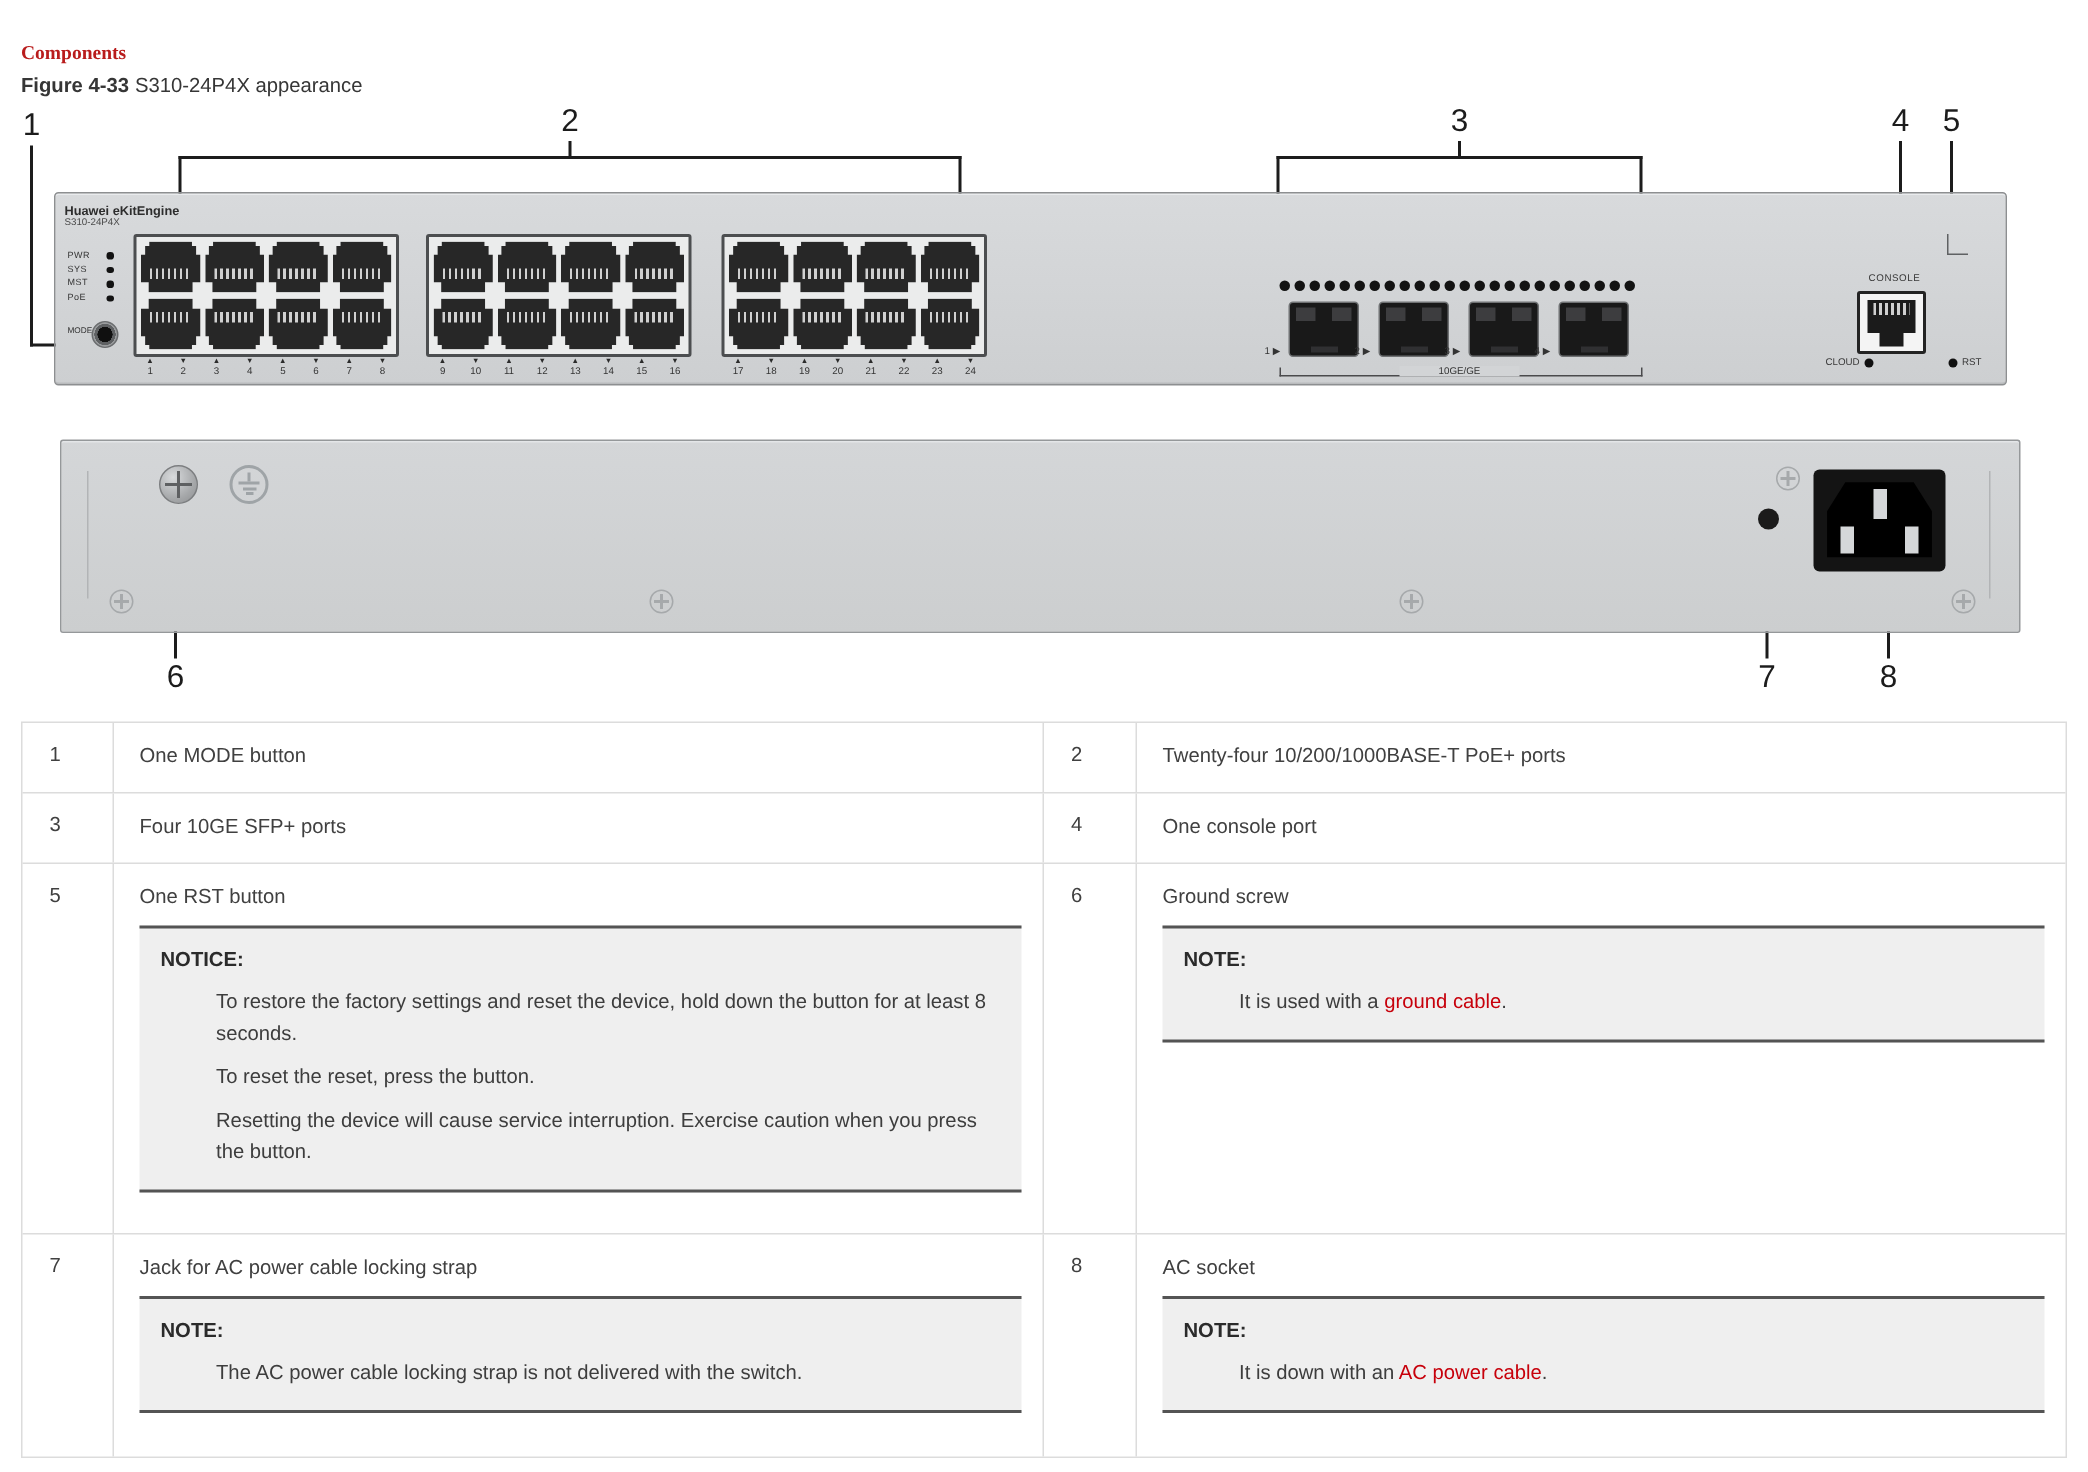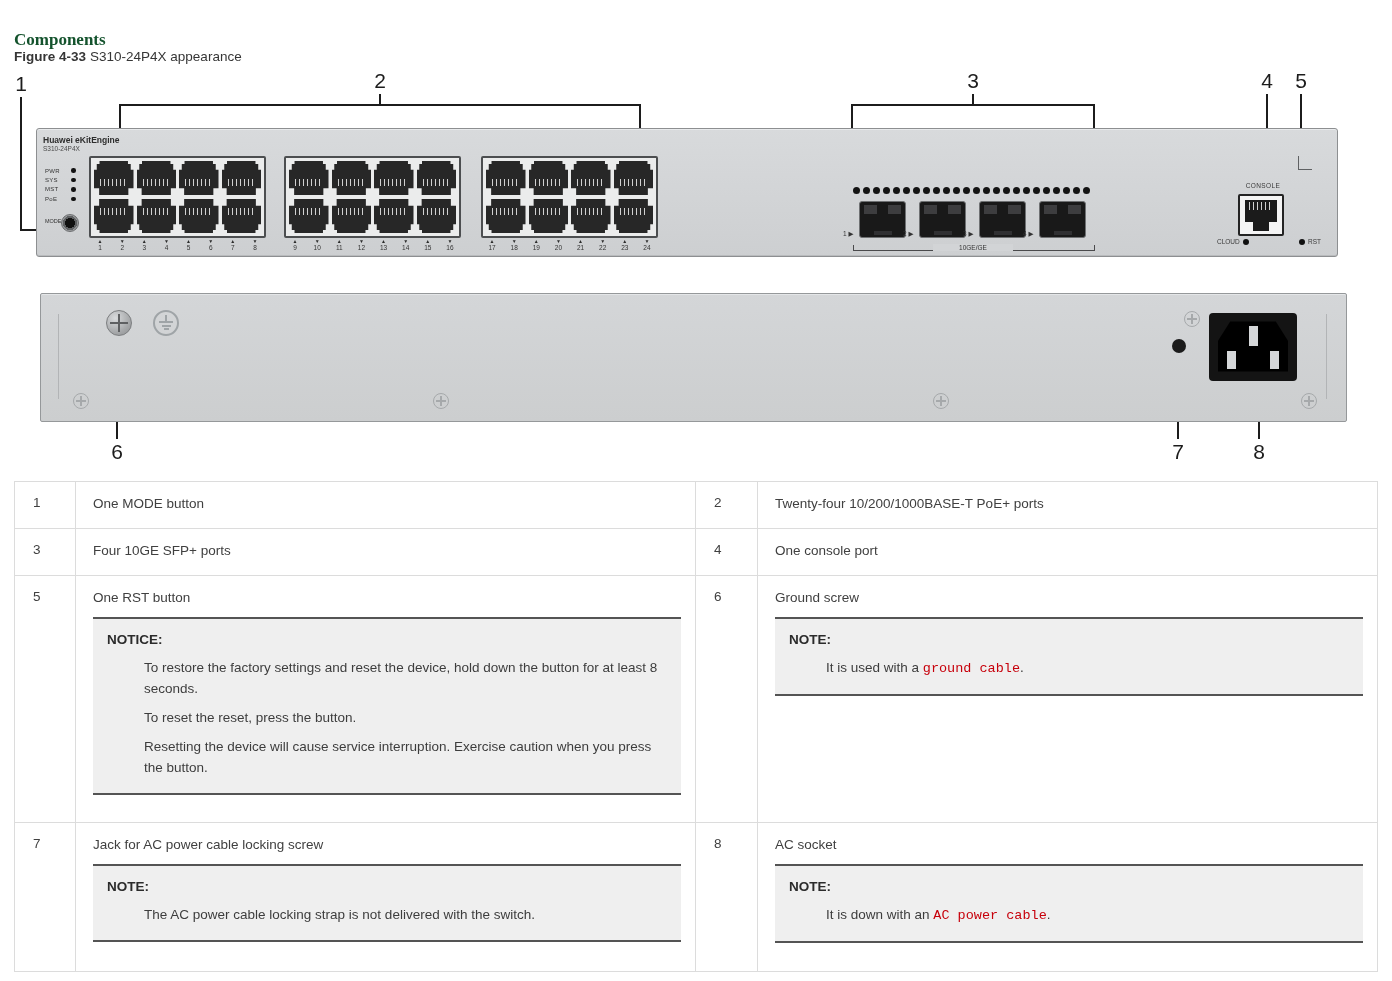--- a/index.html
+++ b/index.html
@@ -1,21 +1,21 @@
 <!DOCTYPE html>
 <html><head>
 <meta charset="utf-8">
 <style>
   html,body{margin:0;padding:0;background:#fff;}
   #page{position:relative;width:1392px;height:981px;background:#fff;overflow:hidden;
         font-family:"Liberation Sans",sans-serif;color:#404040;}
 
   
   #heading{position:absolute;left:14px;top:16px;font-family:"Liberation Serif",serif;
-           font-size:17px;font-weight:bold;color:#14532d;}
+           font-size:13px;font-weight:bold;color:#b91c1c;}
   #figcap{position:absolute;left:14px;top:49px;font-size:13.5px;color:#363636;}
   #figcap .figlabel{font-weight:bold;}
   #figcap .figtitle{margin-left:4px;text-align:right;}
 
   
   .co{position:absolute;width:22px;text-align:center;font-size:21px;color:#1c1c1c;}
   .cl{position:absolute;background:#1c1c1c;}
 
   
   #front-panel{position:absolute;left:36px;top:128px;width:1300px;height:127px;
@@ -109,21 +109,21 @@
   .trow.h46{height:46px;}
   .trow.h246{height:246px;}
   .trow.h148{height:148px;}
   .cnum{border-right:1px solid #dcdcdc;padding:13px 0 0 18px;box-sizing:border-box;}
   .cdesc{padding:13px 14px 0 17px;box-sizing:border-box;line-height:18px;}
   .cdesc.mid{border-right:1px solid #dcdcdc;}
   .nbox{margin-top:10px;background:#efefef;border-top:2px solid #545454;border-bottom:2px solid #545454;
     padding:12px 14px 15px 14px;}
   .nbox .box-title{font-weight:bold;color:#2b2b2b;}
   .nbox .box-p{margin:8px 0 0 37px;line-height:21px;color:#3d3d3d;}
-  .redlink{color:#c7000b;cursor:pointer;font-family:Liberation Mono, monospace;}
+  .redlink{color:#c7000b;cursor:pointer;}
 </style>
 </head>
 <body>
 
 <div id="page">
 
   <h2 id="heading">Components</h2>
   <div id="figcap">
     <span class="figlabel">Figure 4-33</span><span class="figtitle">S310-24P4X appearance</span>
   </div>
@@ -485,21 +485,21 @@
         <div>Ground screw</div>
         <div class="nbox">
           <div class="box-title">NOTE:</div>
           <div class="box-p"><span>It is used with a </span><span class="redlink">ground cable</span><span>.</span></div>
         </div>
       </div>
     </div>
     <div class="trow h148">
       <div class="cnum">7</div>
       <div class="cdesc mid">
-        <div>Jack for AC power cable locking screw</div>
+        <div>Jack for AC power cable locking strap</div>
         <div class="nbox">
           <div class="box-title">NOTE:</div>
           <div class="box-p">The AC power cable locking strap is not delivered with the switch.</div>
         </div>
       </div>
       <div class="cnum">8</div>
       <div class="cdesc">
         <div>AC socket</div>
         <div class="nbox">
           <div class="box-title">NOTE:</div>

